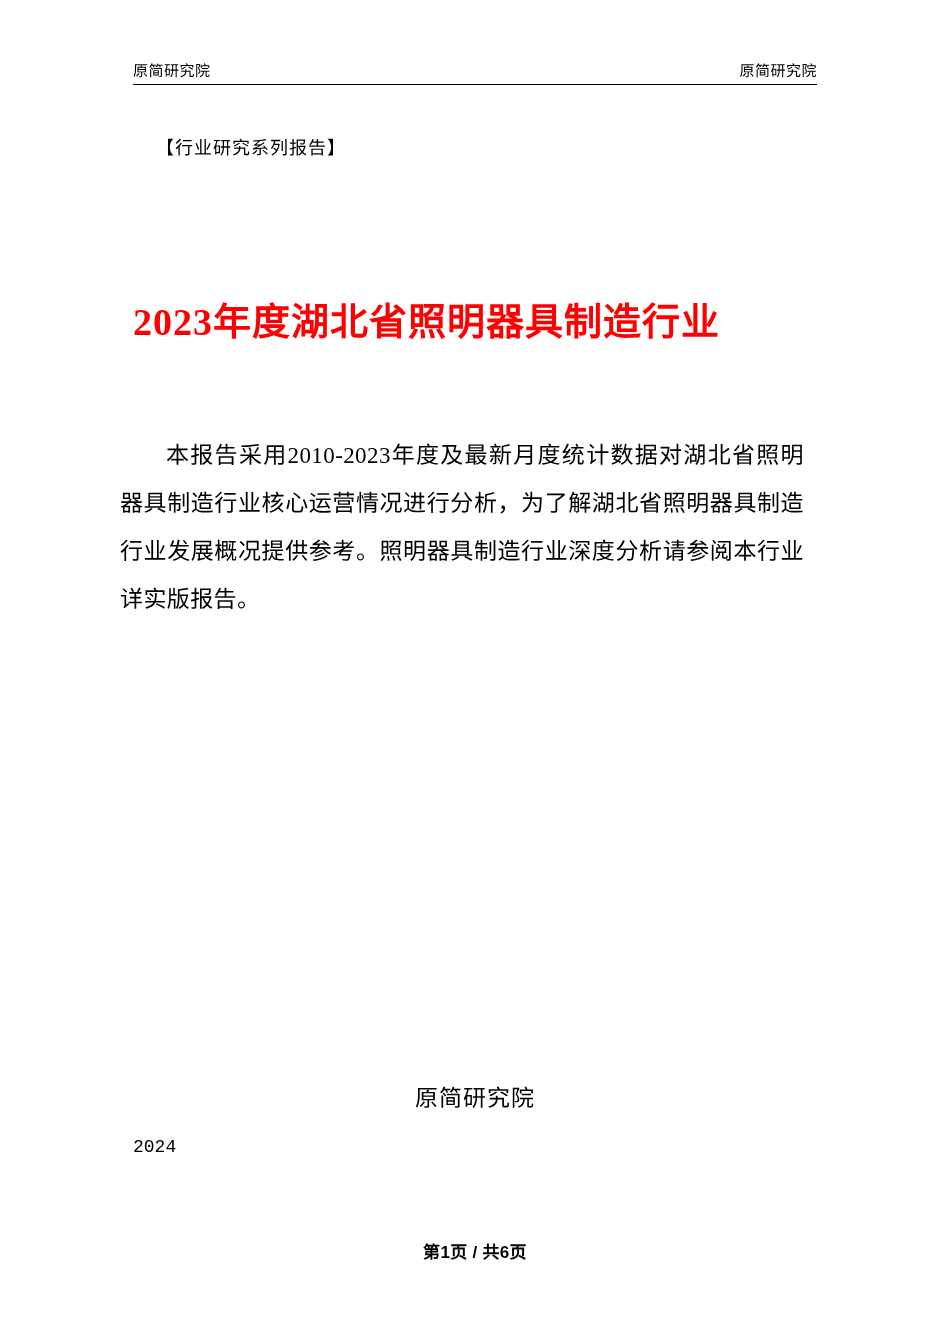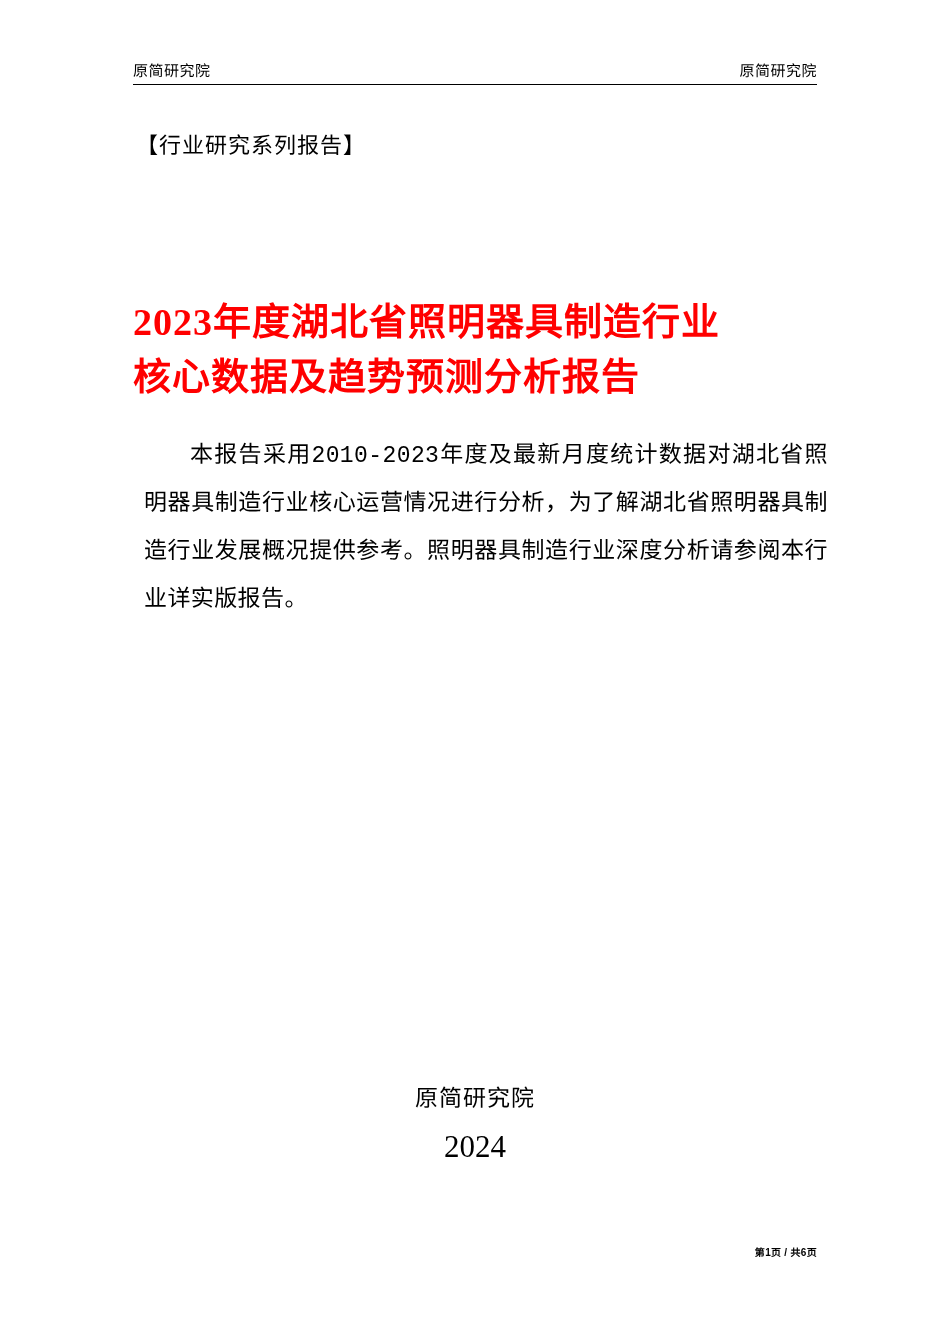--- a/index.html
+++ b/index.html
@@ -38,26 +38,26 @@
     border-bottom: 1.6px solid #000000;
     letter-spacing: 0.5px;
   }
   .header-left, .header-right {
     white-space: nowrap;
   }
 
   
   .series-tag {
     position: absolute;
-    left: 136px;
+    left: 156px;
     top: 133px;
-    font-size: 22px;
+    font-size: 18px;
     line-height: 30px;
     letter-spacing: 1px;
-    font-family: Liberation Mono, monospace;
+    font-family: Liberation Sans, sans-serif;
   }
 
   
   .main-title {
     position: absolute;
     left: 133px;
     top: 295px;
     width: 684px;
     text-align: left;
     color: #ff0000;
@@ -68,84 +68,82 @@
     letter-spacing: 1px;
   }
   .main-title .line {
     display: block;
     white-space: nowrap;
   }
 
   
   .abstract {
     position: absolute;
-    left: 144px;
+    left: 120px;
     top: 432px;
     width: 684px;
     font-size: 23px;
     line-height: 48px;
     text-align: justify;
     text-justify: inter-ideograph;
     text-indent: 46px;
-    font-family: Liberation Mono, monospace;
+    font-family: Liberation Serif, serif;
     letter-spacing: 0.4px;
   }
 
   
   .publisher {
     position: absolute;
     left: 133px;
     top: 1082px;
     width: 684px;
     text-align: center;
     font-size: 23px;
     line-height: 34px;
     font-family: "Liberation Serif", "DejaVu Serif", serif;
     letter-spacing: 1px;
   }
   .pub-year {
     position: absolute;
     left: 133px;
     top: 1130px;
     width: 684px;
-    text-align: center;
-    font-size: 31px;
+    font-size: 18px;
     line-height: 34px;
-    font-family: Liberation Serif, serif;
+    font-family: Liberation Mono, monospace;
   }
 
   
   .footer {
     position: absolute;
     left: 133px;
     top: 1243px;
     width: 684px;
-    text-align: right;
+    text-align: center;
     font-family: "Liberation Sans", "DejaVu Sans", sans-serif;
-    font-size: 10px;
+    font-size: 17px;
     line-height: 20px;
     font-weight: bold;
     letter-spacing: 0.3px;
   }
 </style>
 </head>
 <body>
 
 <div class="page">
 
   <div class="header">
     <span class="header-left">原简研究院</span>
     <span class="header-right">原简研究院</span>
   </div>
 
   <div class="series-tag">【行业研究系列报告】</div>
 
   <div class="main-title">
     <span class="line">2023年度湖北省照明器具制造行业</span>
-    <span class="line">核心数据及趋势预测分析报告</span>
   </div>
 
   <div class="abstract">本报告采用2010-2023年度及最新月度统计数据对湖北省照明器具制造行业核心运营情况进行分析，为了解湖北省照明器具制造行业发展概况提供参考。照明器具制造行业深度分析请参阅本行业详实版报告。</div>
 
   <div class="publisher">原简研究院</div>
   <div class="pub-year">2024</div>
 
   <div class="footer">第1页 / 共6页</div>
 
 </div>

